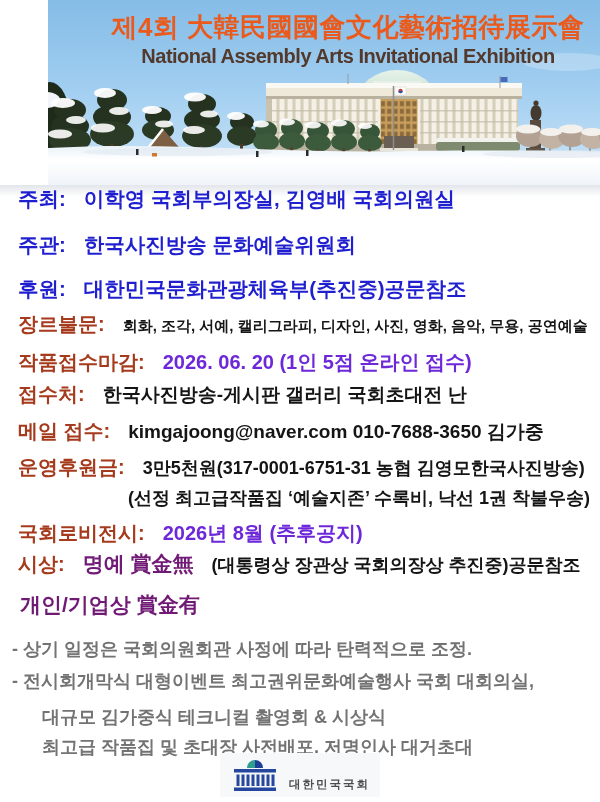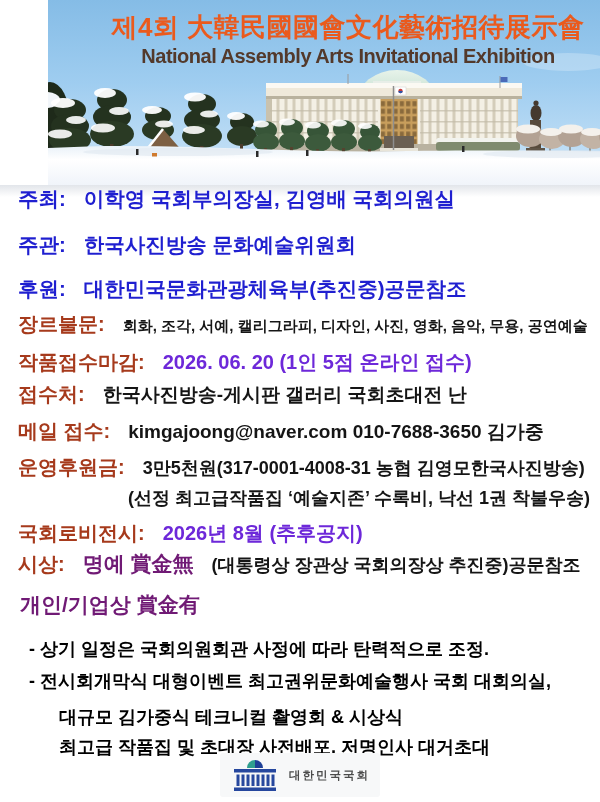--- a/index.html
+++ b/index.html
@@ -16,24 +16,24 @@
   .line{position:absolute;left:18px;white-space:nowrap;line-height:1.05;}
   .line .v{margin-left:18px;}
   .b20{color:#1f1fd0;font-size:20.5px;}
   .r20{color:#a63a1c;font-size:20px;}
   .v21{color:#701a75;font-size:21px;}
   .v20{color:#6d28d9;font-size:20px;}
   .v19{color:#151515;font-size:19px;}
   .v18{color:#151515;font-size:18px;}
   .v15{color:#151515;font-size:15px;}
   .right{left:auto;right:10px;}
-  .note{color:#000000;font-size:18px;margin-left:17px;}
+  .note{color:#737373;font-size:18px;}
   .footer{position:absolute;top:753px;left:0;width:600px;height:44px;
     display:flex;justify-content:center;align-items:center;gap:9px;}
-  .footer .pad{background:#f7f8f9;display:flex;align-items:center;gap:9px;
+  .footer .pad{background:#f7f8f9;display:flex;align-items:flex-end;gap:9px;
     padding:5px 10px;border-radius:3px;}
   .logo-text{font-size:11.5px;color:#4b4b4b;letter-spacing:2px;}
 </style>
 </head>
 <body>
 
 <div class="poster">
 
   <div class="photo" aria-label="national-assembly-building-in-snow">
     <svg width="600" height="185" viewBox="0 0 600 185">
@@ -238,21 +238,21 @@
   <div class="line" style="top:352px">
     <span class="r20">작품접수마감:</span><span class="v20 v">2026. 06. 20 (1인 5점 온라인 접수)</span>
   </div>
   <div class="line" style="top:384px">
     <span class="r20">접수처:</span><span class="v19 v">한국사진방송-게시판 갤러리 국회초대전 난</span>
   </div>
   <div class="line" style="top:421px">
     <span class="r20">메일 접수:</span><span class="v19 v">kimgajoong@naver.com  010-7688-3650 김가중</span>
   </div>
   <div class="line" style="top:457px">
-    <span class="r20">운영후원금:</span><span class="v18 v">3만5천원(317-0001-4008-31 농협 김영모한국사진방송)</span>
+    <span class="r20">운영후원금:</span><span class="v18 v">3만5천원(317-0001-6751-31 농협 김영모한국사진방송)</span>
   </div>
   <div class="line right" style="top:489px">
     <span class="v18">(선정 최고급작품집 ‘예술지존’ 수록비, 낙선 1권 착불우송)</span>
   </div>
   <div class="line" style="top:523px">
     <span class="r20">국회로비전시:</span><span class="v20 v">2026년 8월 (추후공지)</span>
   </div>
   <div class="line" style="top:553px">
     <span class="r20">시상:</span><span class="v21 v">명예 賞金無</span><span class="v18 v">(대통령상 장관상 국회의장상 추진중)공문참조</span>
   </div>

